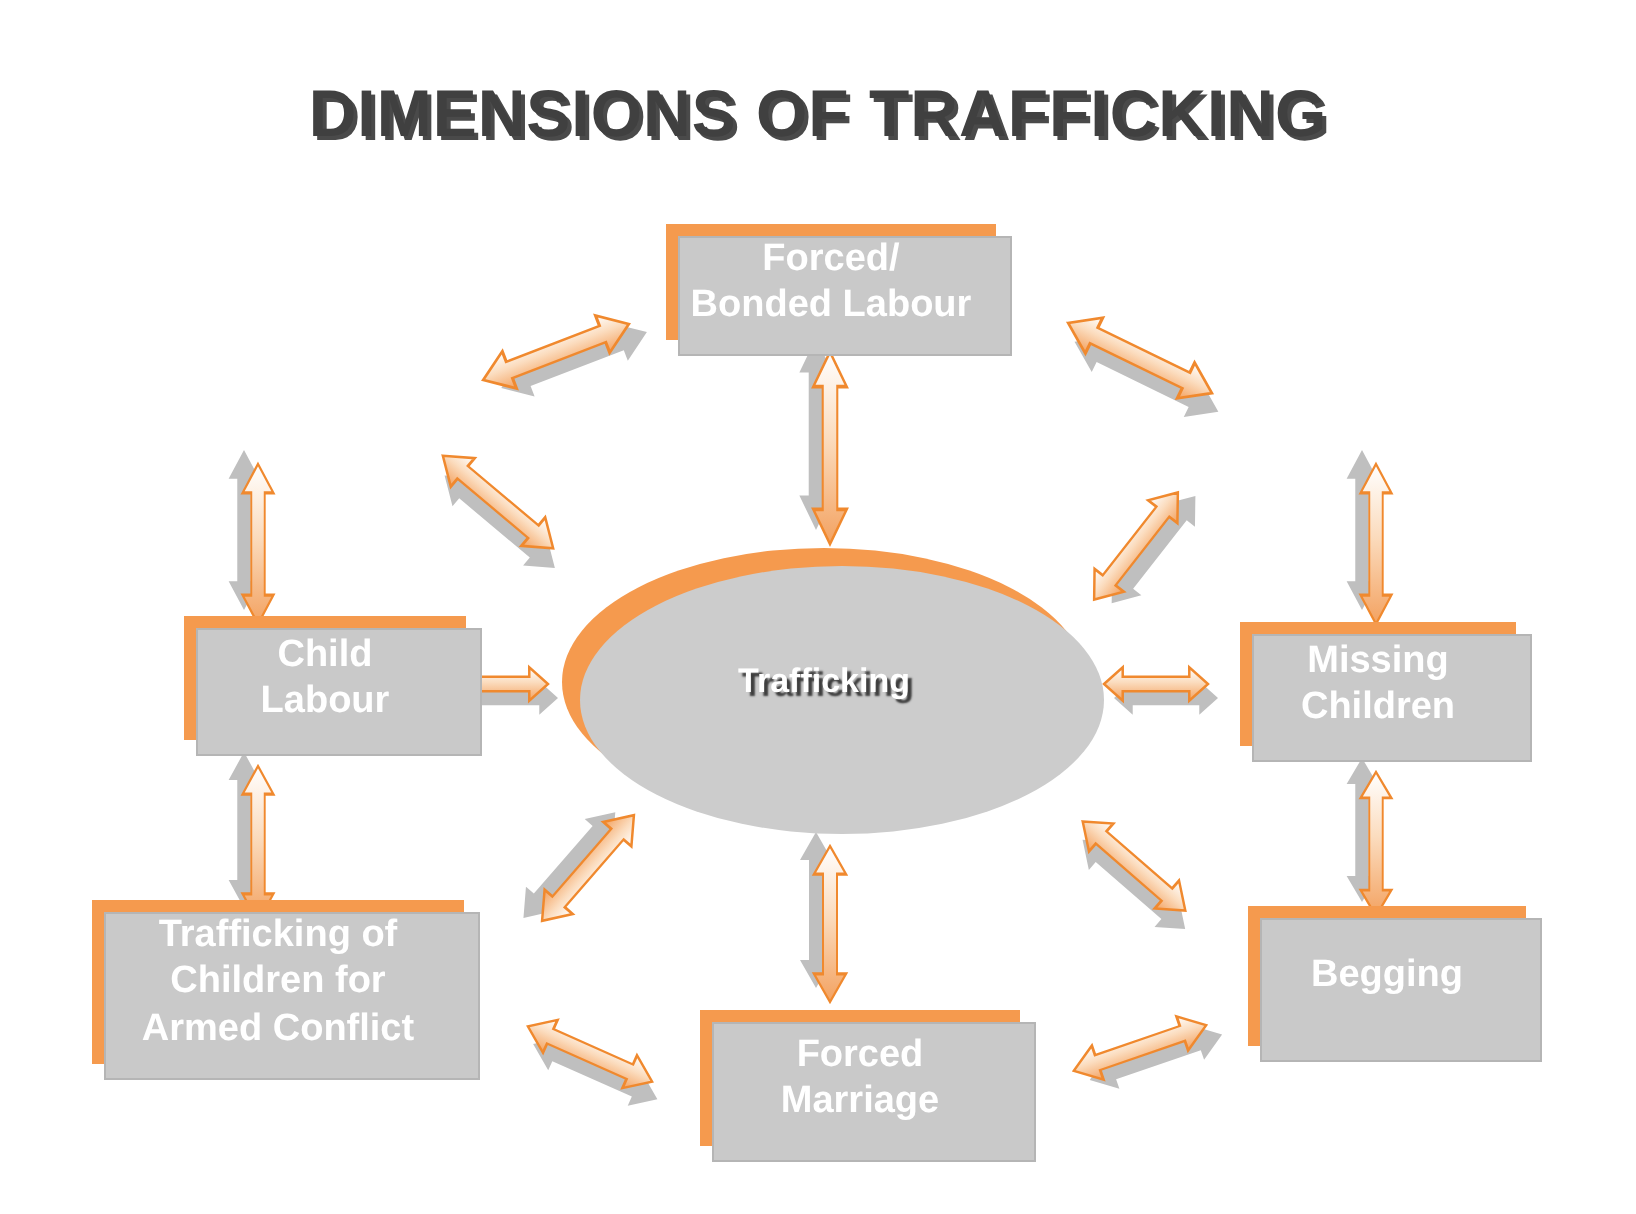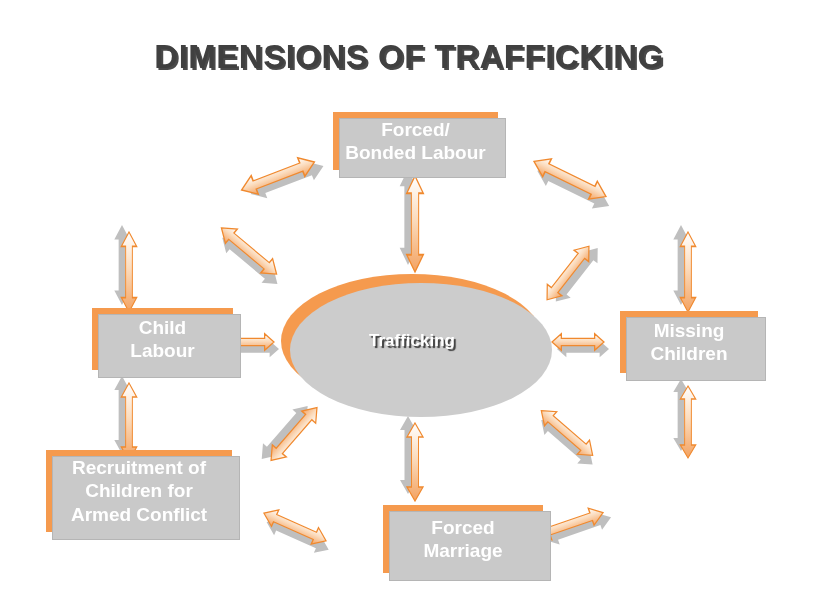--- a/index.html
+++ b/index.html
@@ -253,27 +253,30 @@
     <span class="lbl">Child
 Labour</span>
   </div>
 
   <div class="node" style="left:620px; top:311px; width:138px; height:62px;">
     <span class="lbl">Missing
 Children</span>
   </div>
 
   <div class="node" style="left:46px; top:450px; width:186px; height:82px;">
-    <span class="lbl">Recruitment of
+    <span class="lbl">Trafficking of
 Children for
 Armed Conflict</span>
   </div>
 
-
-  <div class="node" style="left:350px; top:505px; width:160px; height:68px;margin-left:33px;">
+  <div class="node" style="left:624px; top:453px; width:139px; height:70px;">
+    <span class="lbl">Begging</span>
+  </div>
+
+  <div class="node" style="left:350px; top:505px; width:160px; height:68px;">
     <span class="lbl">Forced
 Marriage</span>
   </div>
 
   <div id="center">
     <span>Trafficking</span>
   </div>
 
 </div>
 

